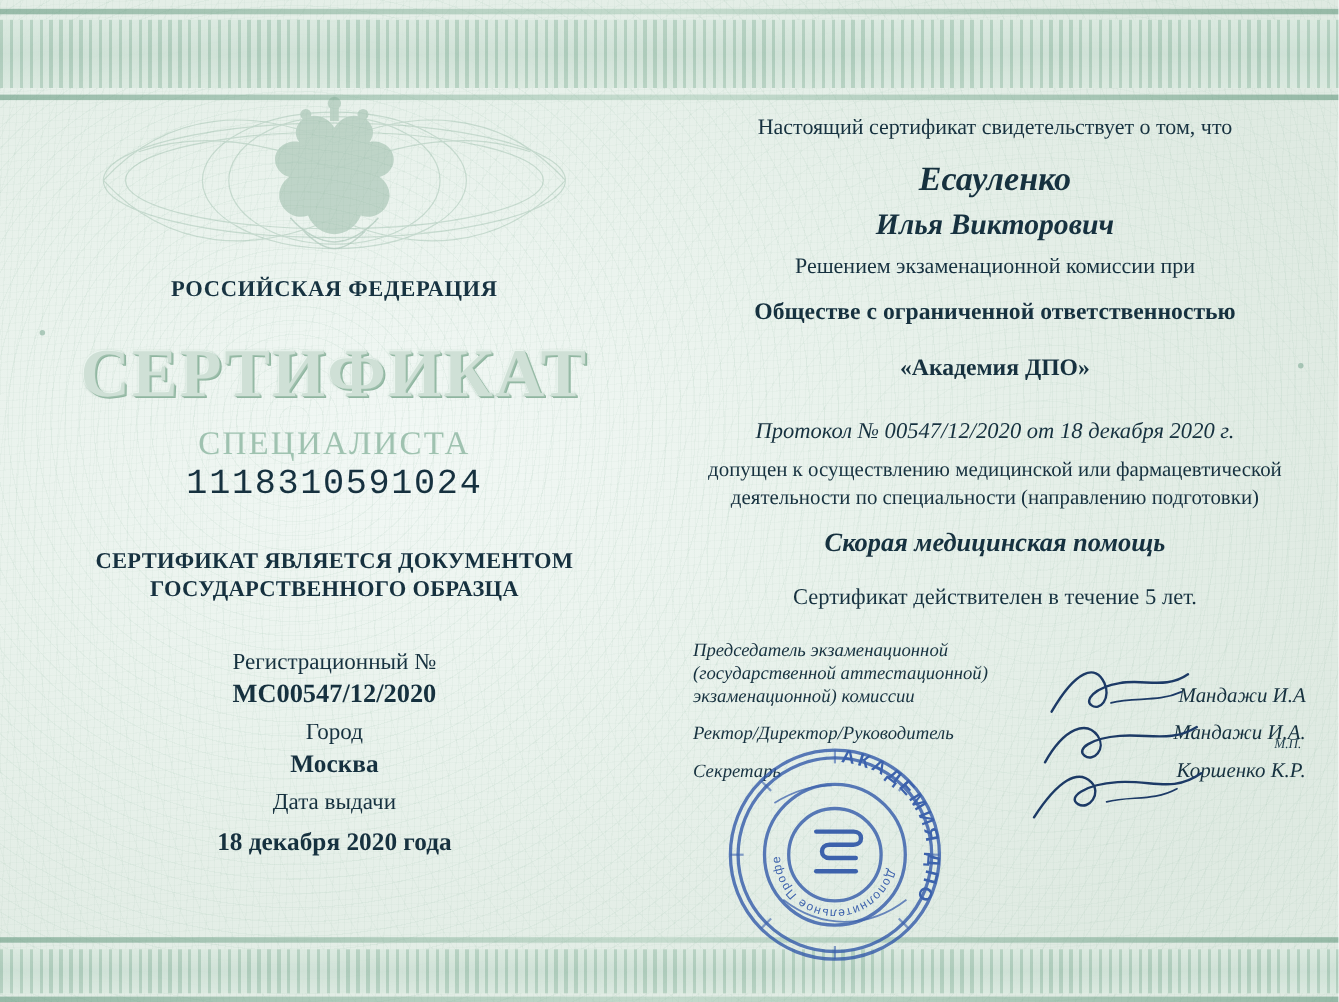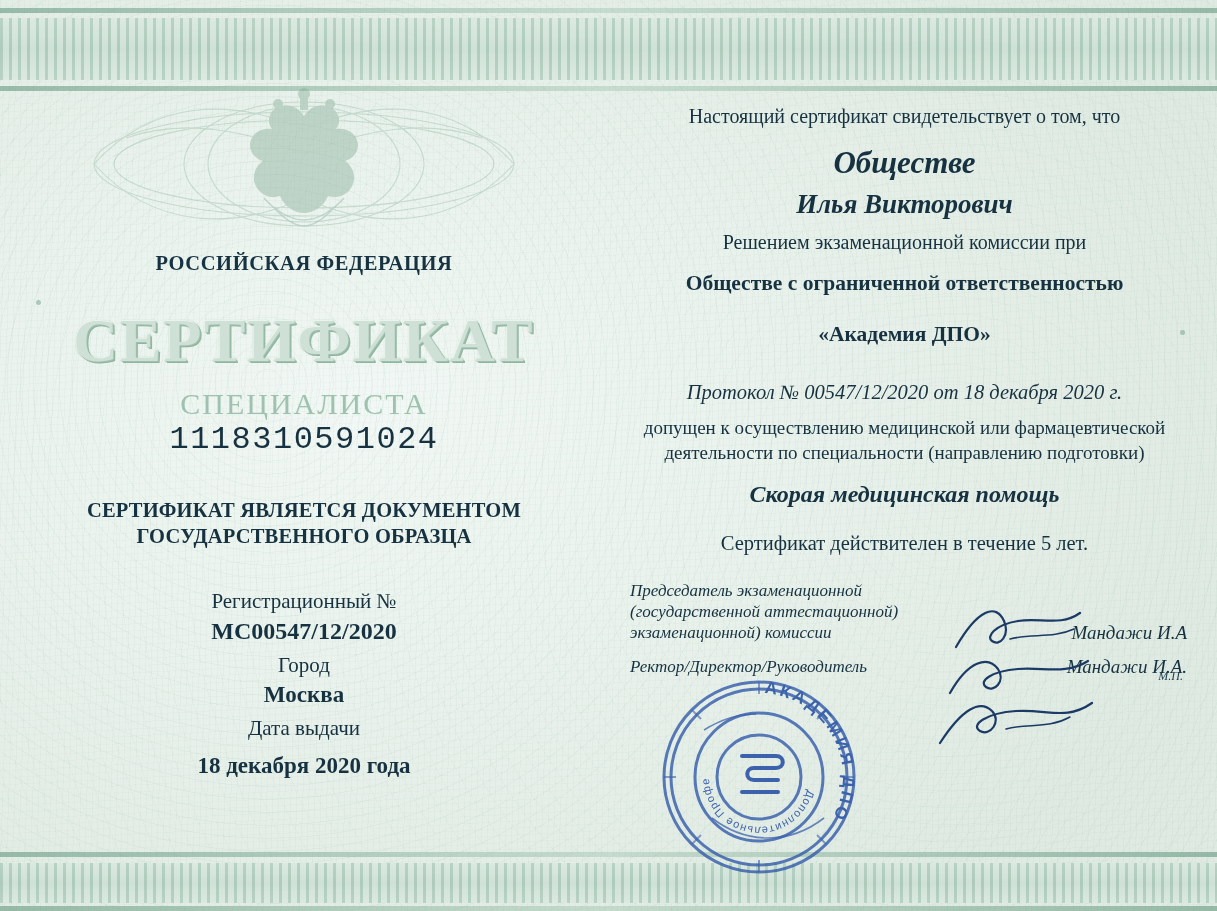--- a/index.html
+++ b/index.html
@@ -322,21 +322,21 @@
       <div class="reg-value">МС00547/12/2020</div>
       <div class="city-label">Город</div>
       <div class="city-value">Москва</div>
       <div class="date-label">Дата выдачи</div>
       <div class="date-value">18 декабря 2020 года</div>
     </div>
 
     <div class="right">
       <div class="r-intro">Настоящий сертификат
 свидетельствует о том, что</div>
-      <div class="r-surname">Обществе</div>
+      <div class="r-surname">Есауленко</div>
       <div class="r-name">Илья Викторович</div>
       <div class="r-decision">Решением
 экзаменационной комиссии при</div>
       <div class="r-org">Обществе с ограниченной ответственностью</div>
       <div class="r-org2">«Академия ДПО»</div>
       <div class="r-protocol">Протокол № 00547/12/2020 от 18 декабря 2020 г.</div>
       <div class="r-admitted">допущен к осуществлению медицинской
 или фармацевтической деятельности
 по специальности (направлению подготовки)</div>
       <div class="r-speciality">Скорая медицинская помощь</div>
@@ -346,20 +346,24 @@
         <div class="sig-row">
           <div class="sig-role">Председатель экзаменационной
 (государственной аттестационной)
 экзаменационной) комиссии</div>
           <div class="sig-name">Мандажи И.А</div>
         </div>
         <div class="sig-row">
           <div class="sig-role">Ректор/Директор/Руководитель</div>
           <div class="sig-name">Мандажи И.А.</div>
           <div class="mp">М.П.</div>
+        </div>
+        <div class="sig-row">
+          <div class="sig-role">Секретарь</div>
+          <div class="sig-name">Коршенко К.Р.</div>
         </div>
 
         <div class="scribble" style="left: 330px; top: 18px;">
           <svg width="140" height="60" viewBox="0 0 140 60">
             <path d="M8 48 C30 10, 48 4, 56 22 C62 36, 52 48, 44 42 C38 38, 46 26, 70 22 C92 18, 112 28, 132 14" fill="none" stroke="#1c3a66" stroke-width="2.2" stroke-linecap="round"></path>
             <path d="M62 40 C84 34, 104 40, 126 30" fill="none" stroke="#1c3a66" stroke-width="1.6" stroke-linecap="round"></path>
           </svg>
         </div>
         <div class="scribble" style="left: 326px; top: 68px;">
           <svg width="150" height="56" viewBox="0 0 150 56">

